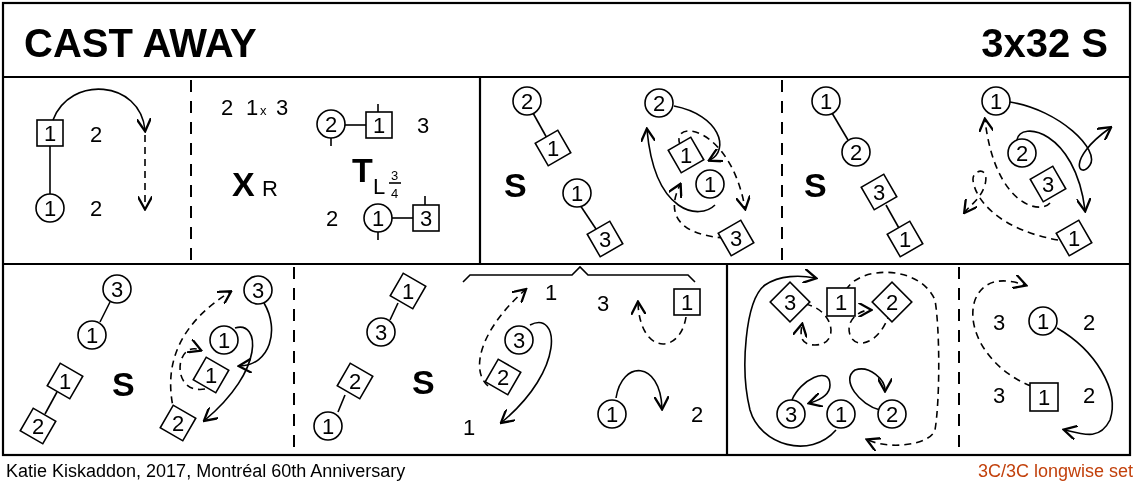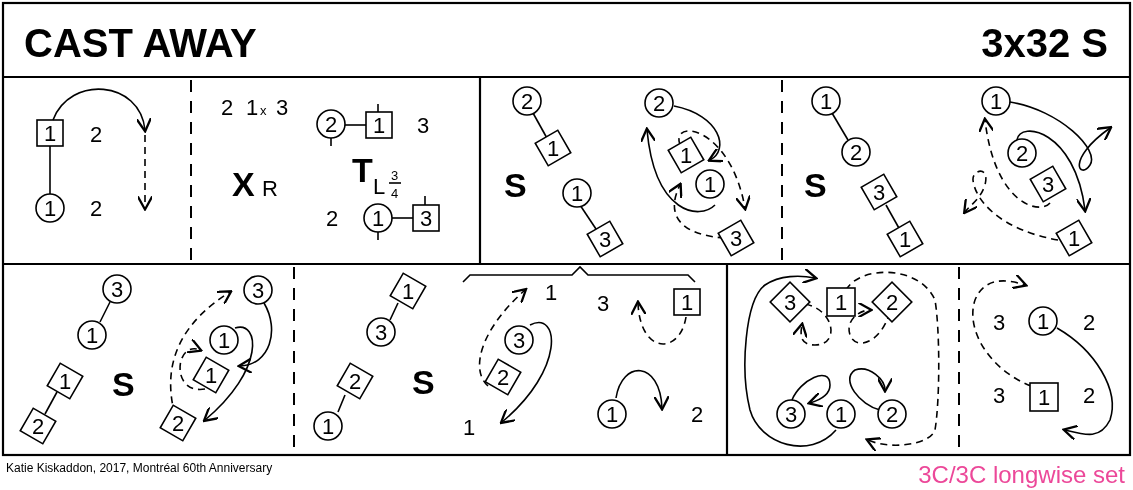--- a/index.html
+++ b/index.html
@@ -8,22 +8,22 @@
   .t { font-family: "Liberation Sans", sans-serif; fill: #000; }
   .title { font-size: 40px; font-weight: bold; }
   .num { font-size: 22px; }
   .big { font-size: 34px; font-weight: bold; }
   .ln { stroke: #000; stroke-width: 1.6; fill: none; }
   .frame { stroke: #000; stroke-width: 2.2; fill: none; }
   .dash { stroke: #000; stroke-width: 2; fill: none; stroke-dasharray: 12 9; }
   .arr { stroke: #000; stroke-width: 1.6; fill: none; }
   .arrd { stroke: #000; stroke-width: 1.6; fill: none; stroke-dasharray: 7 5; }
   .shape { stroke: #000; stroke-width: 1.6; fill: #fff; }
-  .footer-left { position: absolute; left: 6px; top: 461px; font-size: 12px; color: #000; }
-  .footer-right { position: absolute; right: 8px; top: 461px; font-size: 24px; color: #ec4899; }
+  .footer-left { position: absolute; left: 6px; top: 461px; font-size: 18px; color: #000; }
+  .footer-right { position: absolute; right: 0; top: 461px; font-size: 18px; color: #c2410c; }
 </style>
 </head>
 <body>
 
 <svg width="1133" height="490" viewBox="0 0 1133 490">
   <defs>
     <marker id="ah" viewBox="0 0 10 10" refX="8" refY="5" markerWidth="9" markerHeight="9" orient="auto-start-reverse">
       <path d="M0,0 L9,5 L0,10" fill="none" stroke="#000" stroke-width="1.6"></path>
     </marker>
   </defs>

